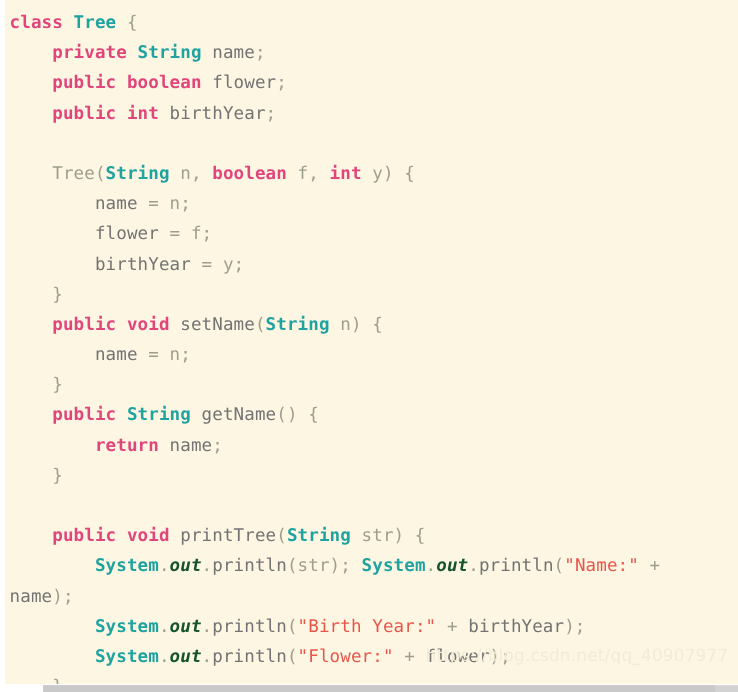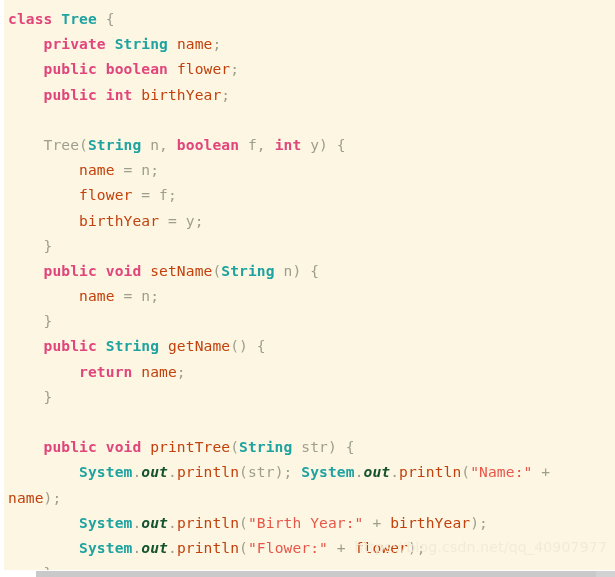--- a/index.html
+++ b/index.html
@@ -62,21 +62,21 @@
 
   .ln {
     display: block;
     height: 25.2px;
     white-space: pre;
   }
 
   
   .kw   { color: #e0457b; font-weight: bold; }           
   .typ  { color: #1fa3a0; font-weight: bold; }           
-  .id   { color: #c2410c; }                              
+  .id   { color: #737373; }                              
   .str  { color: #e8564a; }                              
   .pun  { color: #9e9e8e; }                              
   .fld  { color: #14532d; font-weight: bold; font-style: italic; } 
   .ctor { color: #9e9e8e; }                              
 
   
   #watermark {
     position: absolute;
     right: 8px;
     bottom: 22px;

